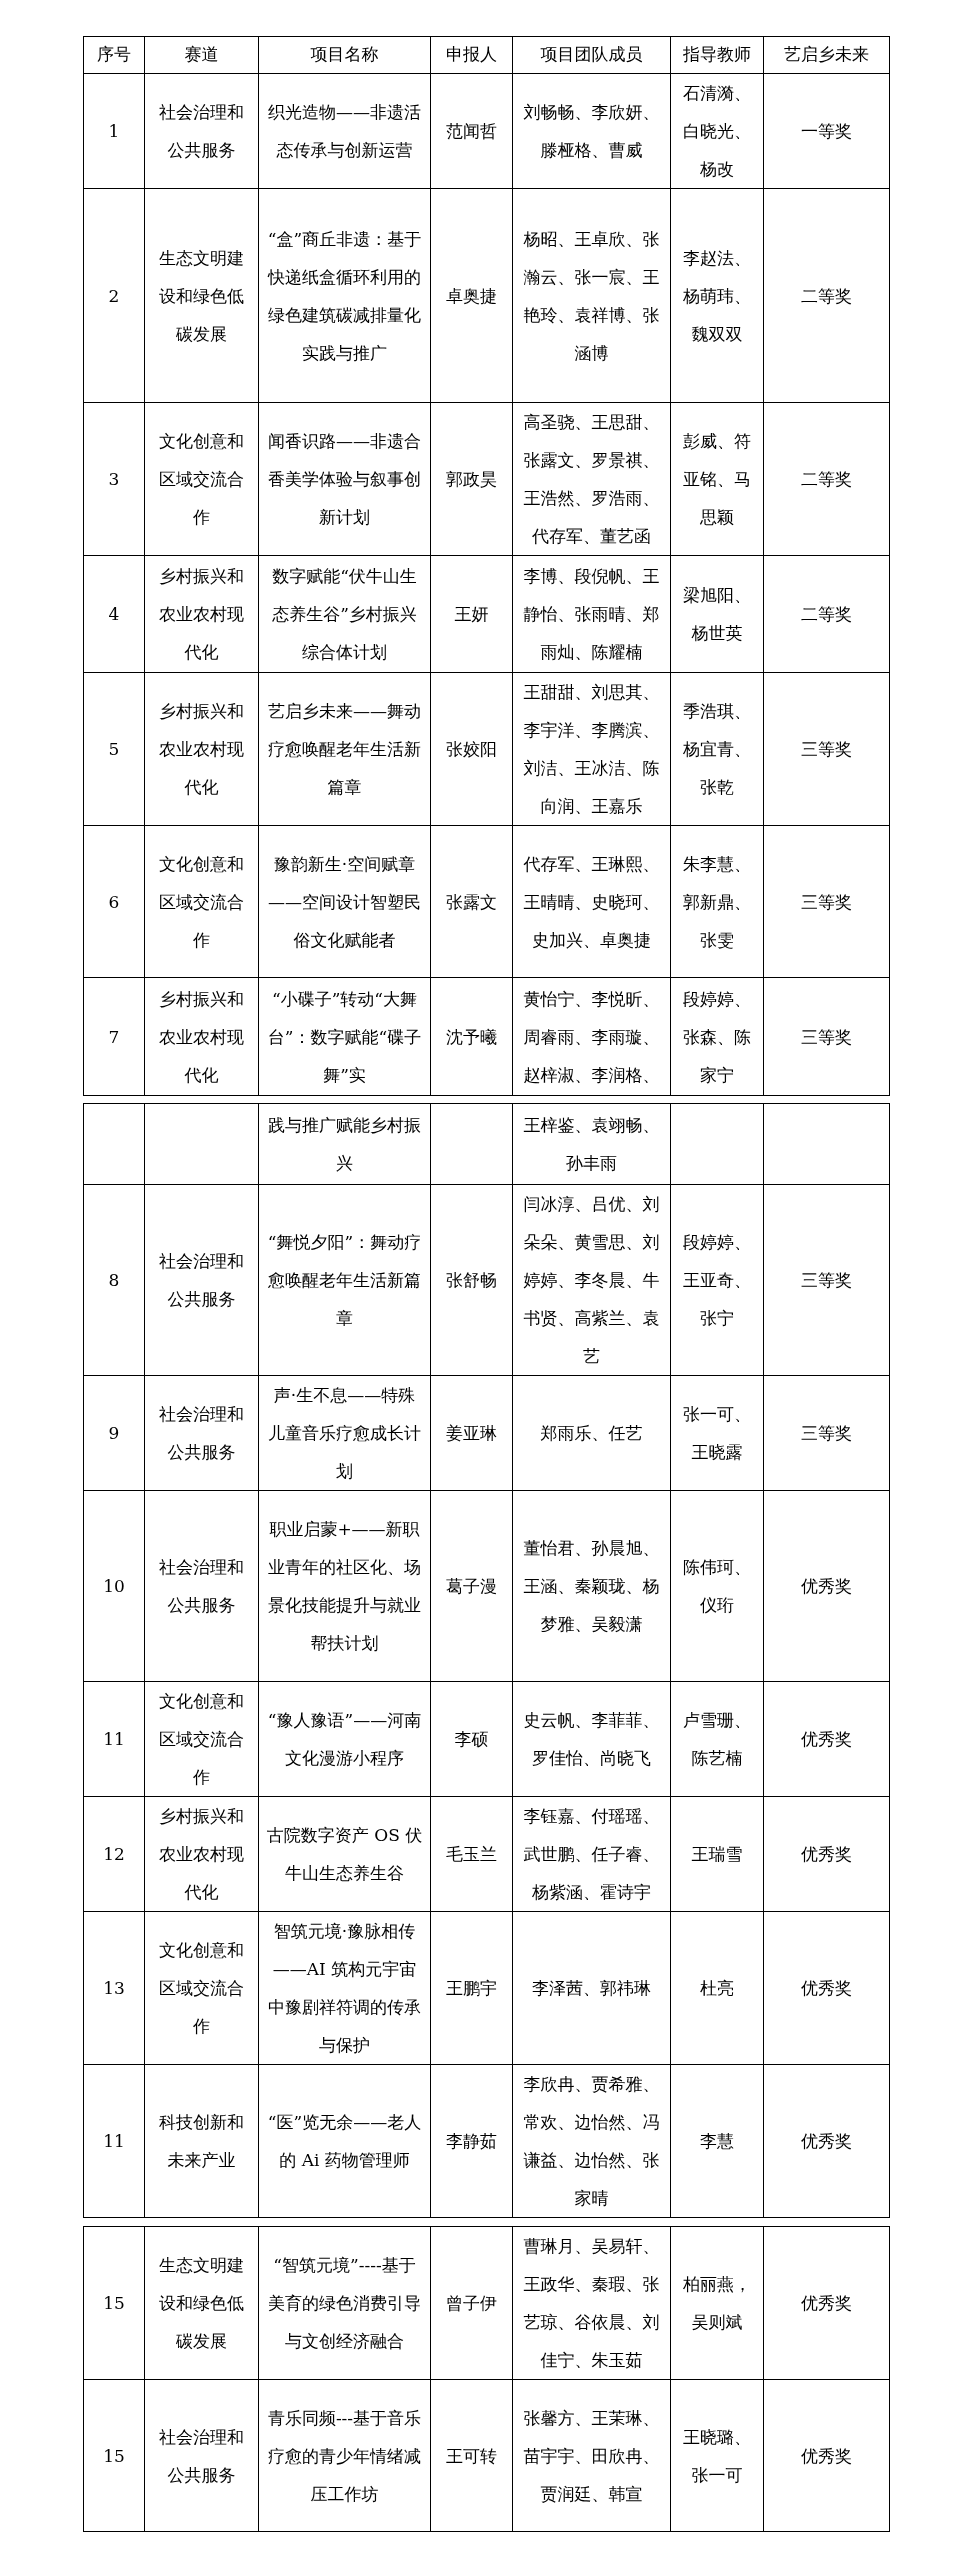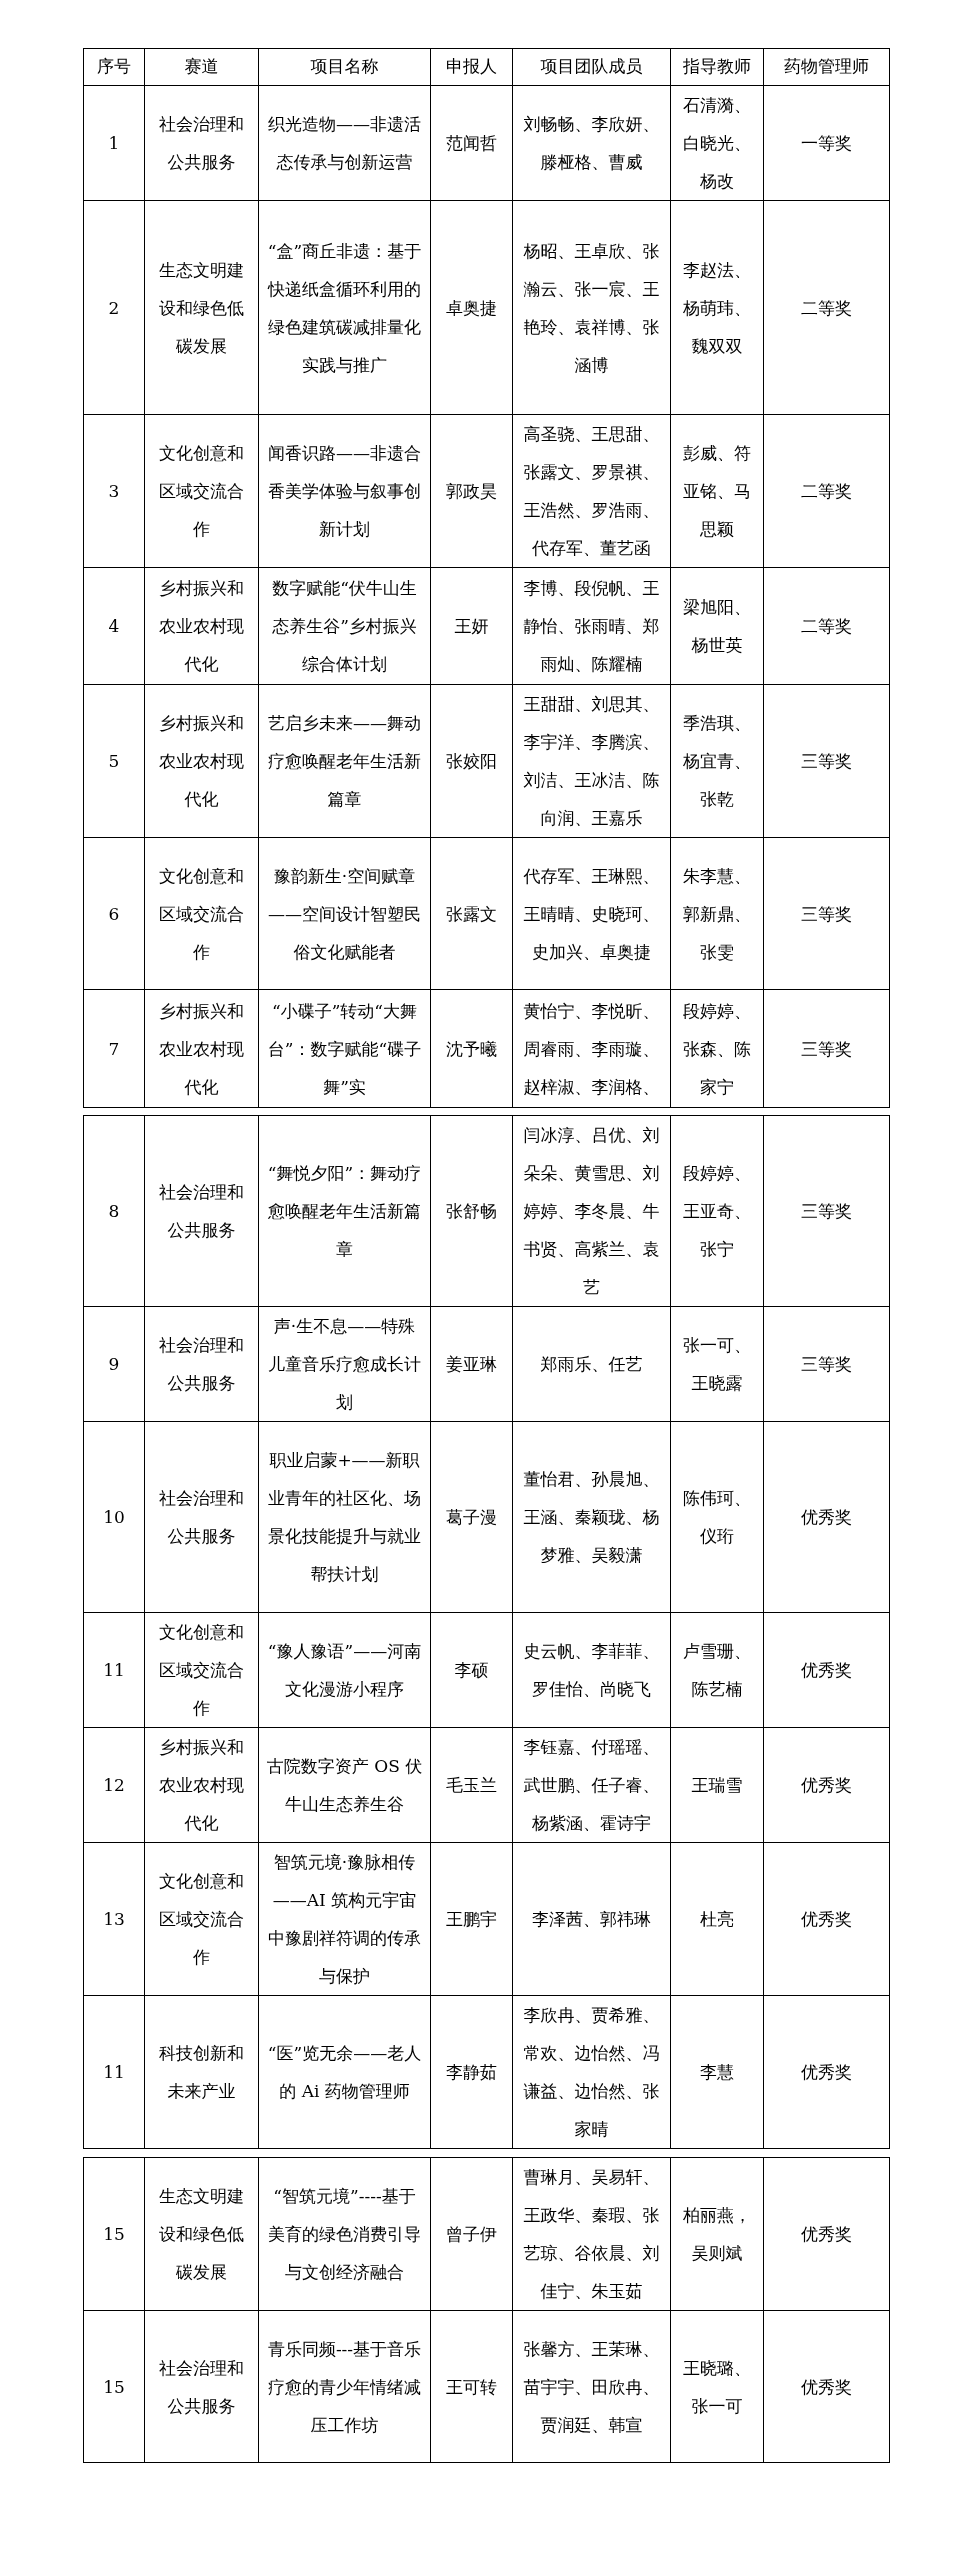--- a/index.html
+++ b/index.html
@@ -10,21 +10,21 @@
   body {
     width: 964px;
     min-height: 2576px;
     color: #000000;
     font-family: "DejaVu Serif", "Liberation Serif", serif;
   }
   .doc {
     width: 964px;
     min-height: 2576px;
     box-sizing: border-box;
-    padding-top: 48px;
+    padding-top: 36px;
   }
   table.award-table {
     border-collapse: collapse;
     table-layout: fixed;
     margin-left: 83px;
     width: 806px;
     border: 1.2px solid #000000;
   }
   table.seg2 { margin-top: 7.3px; }
   table.seg3 { margin-top: 8px; }
@@ -68,21 +68,21 @@
         <col class="c-rank">
     </colgroup>
     <thead>
       <tr>
         <th>序号</th>
         <th>赛道</th>
         <th>项目名称</th>
         <th>申报人</th>
         <th>项目团队成员</th>
         <th>指导教师</th>
-        <th>药物管理师</th>
+        <th>艺启乡未来</th>
       </tr>
     </thead>
     <tbody>
       <tr style="height:106px">
         <td>1</td>
         <td>社会治理和公共服务</td>
         <td>织光造物——非遗活态传承与创新运营</td>
         <td>范闻哲</td>
         <td>刘畅畅、李欣妍、滕桠格、曹威</td>
         <td>石清漪、白晓光、杨改</td>
@@ -149,20 +149,29 @@
     <colgroup>
       <col class="c-no">
         <col class="c-track">
         <col class="c-proj">
         <col class="c-appl">
         <col class="c-team">
         <col class="c-tchr">
         <col class="c-rank">
     </colgroup>
     <tbody>
+      <tr style="height:81px">
+        <td></td>
+        <td></td>
+        <td>践与推广赋能乡村振兴</td>
+        <td></td>
+        <td>王梓鉴、袁翊畅、孙丰雨</td>
+        <td></td>
+        <td></td>
+      </tr>
       <tr style="height:188px">
         <td>8</td>
         <td>社会治理和公共服务</td>
         <td>“舞悦夕阳”：舞动疗愈唤醒老年生活新篇章</td>
         <td>张舒畅</td>
         <td>闫冰淳、吕优、刘朵朵、黄雪思、刘婷婷、李冬晨、牛书贤、高紫兰、袁艺</td>
         <td>段婷婷、王亚奇、张宁</td>
         <td>三等奖</td>
       </tr>
       <tr style="height:111px">

